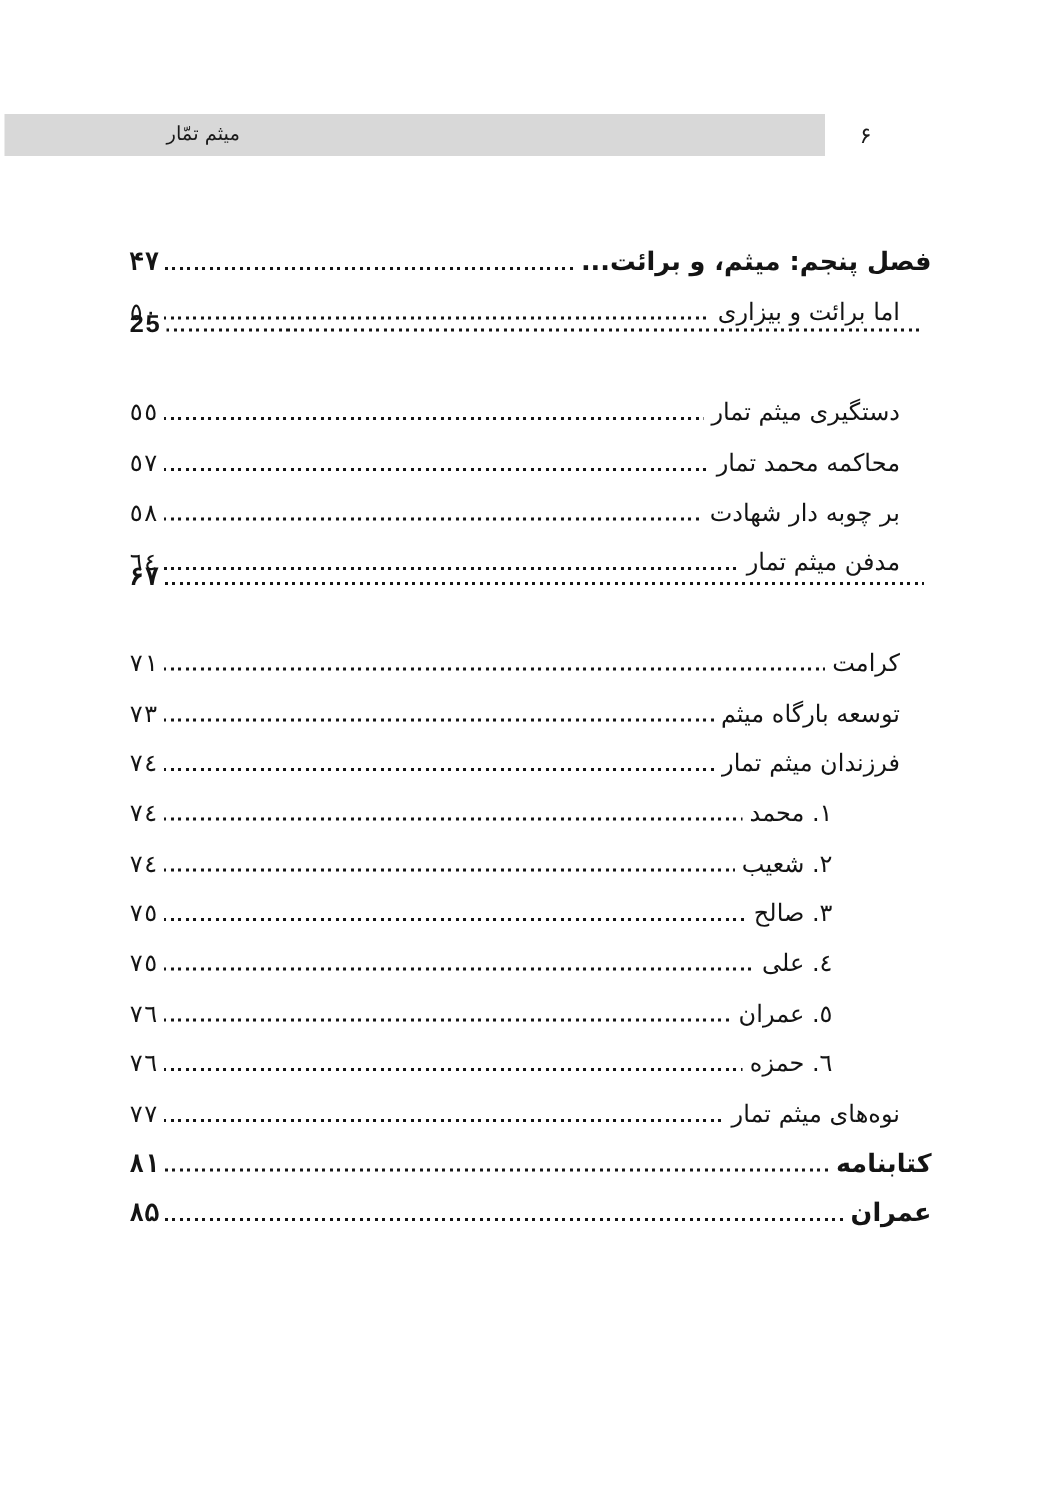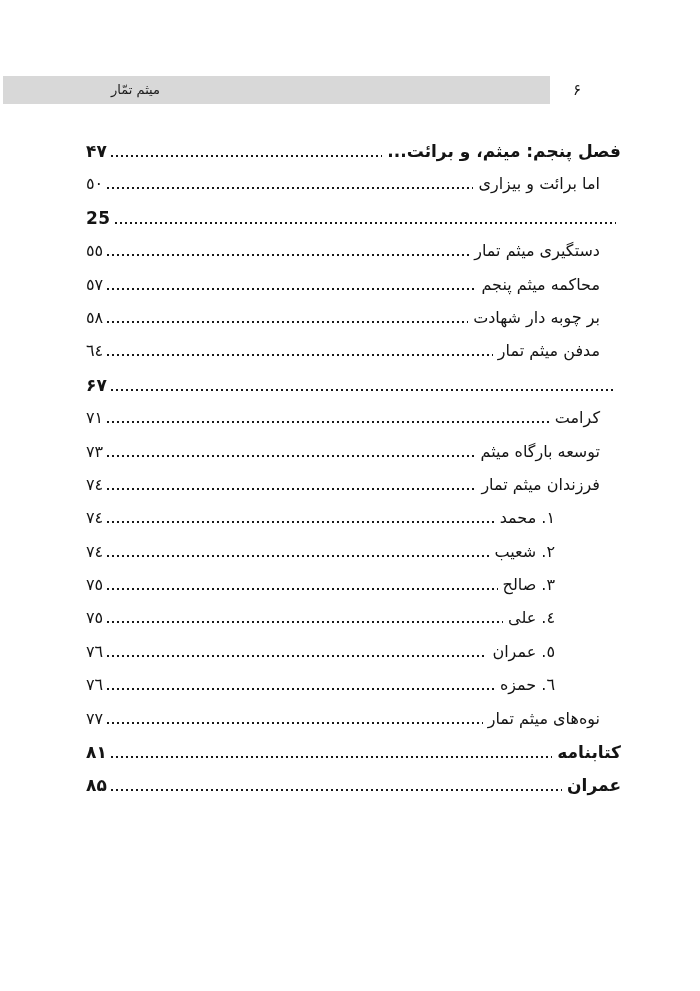--- a/index.html
+++ b/index.html
@@ -34,27 +34,27 @@
   }
   .toc-row {
     display: flex; align-items: baseline;
     height: 33.4px; box-sizing: border-box;
     padding-top: 7px;
     font-size: 16px; white-space: nowrap;
   }
   .toc-row.lvl1 { font-weight: bold; font-size: 17px; }
   .toc-row.lvl2 { padding-right: 21px; }
   .toc-row.lvl3 { padding-right: 66px; }
-  .toc-label { flex: 0 0 auto; }
+  .toc-label { flex: 0 0 auto; margin-top: 24px; }
   .toc-leader {
     flex: 1 1 auto; min-width: 8px; height: 2px;
     margin: 0 5px 0 4px;
     background-image: repeating-linear-gradient(to right, #161616 0 2px, transparent 2px 5px);
   }
-  .toc-num { flex: 0 0 auto; letter-spacing: 0.5px; }
+  .toc-num { flex: 0 0 auto; letter-spacing: 0.5px; font-family: Liberation Mono, monospace; }
 </style>
 </head>
 <body>
 
 <div class="page">
 
   <div class="header-bar">
     <span class="header-title">میثم تمّار</span>
   </div>
 
@@ -74,21 +74,21 @@
       <div class="toc-row lvl1">
     <span class="toc-leader"></span>
     <span class="toc-num">25</span>
   </div>
       <div class="toc-row lvl2">
     <span class="toc-label">دستگیری میثم تمار</span>
     <span class="toc-leader"></span>
     <span class="toc-num">٥٥</span>
   </div>
       <div class="toc-row lvl2">
-    <span class="toc-label">محاکمه میثم پنجم</span>
+    <span class="toc-label">محاکمه محمد تمار</span>
     <span class="toc-leader"></span>
     <span class="toc-num">٥٧</span>
   </div>
       <div class="toc-row lvl2">
     <span class="toc-label">بر چوبه دار شهادت</span>
     <span class="toc-leader"></span>
     <span class="toc-num">٥٨</span>
   </div>
       <div class="toc-row lvl2">
     <span class="toc-label">مدفن میثم تمار</span>

